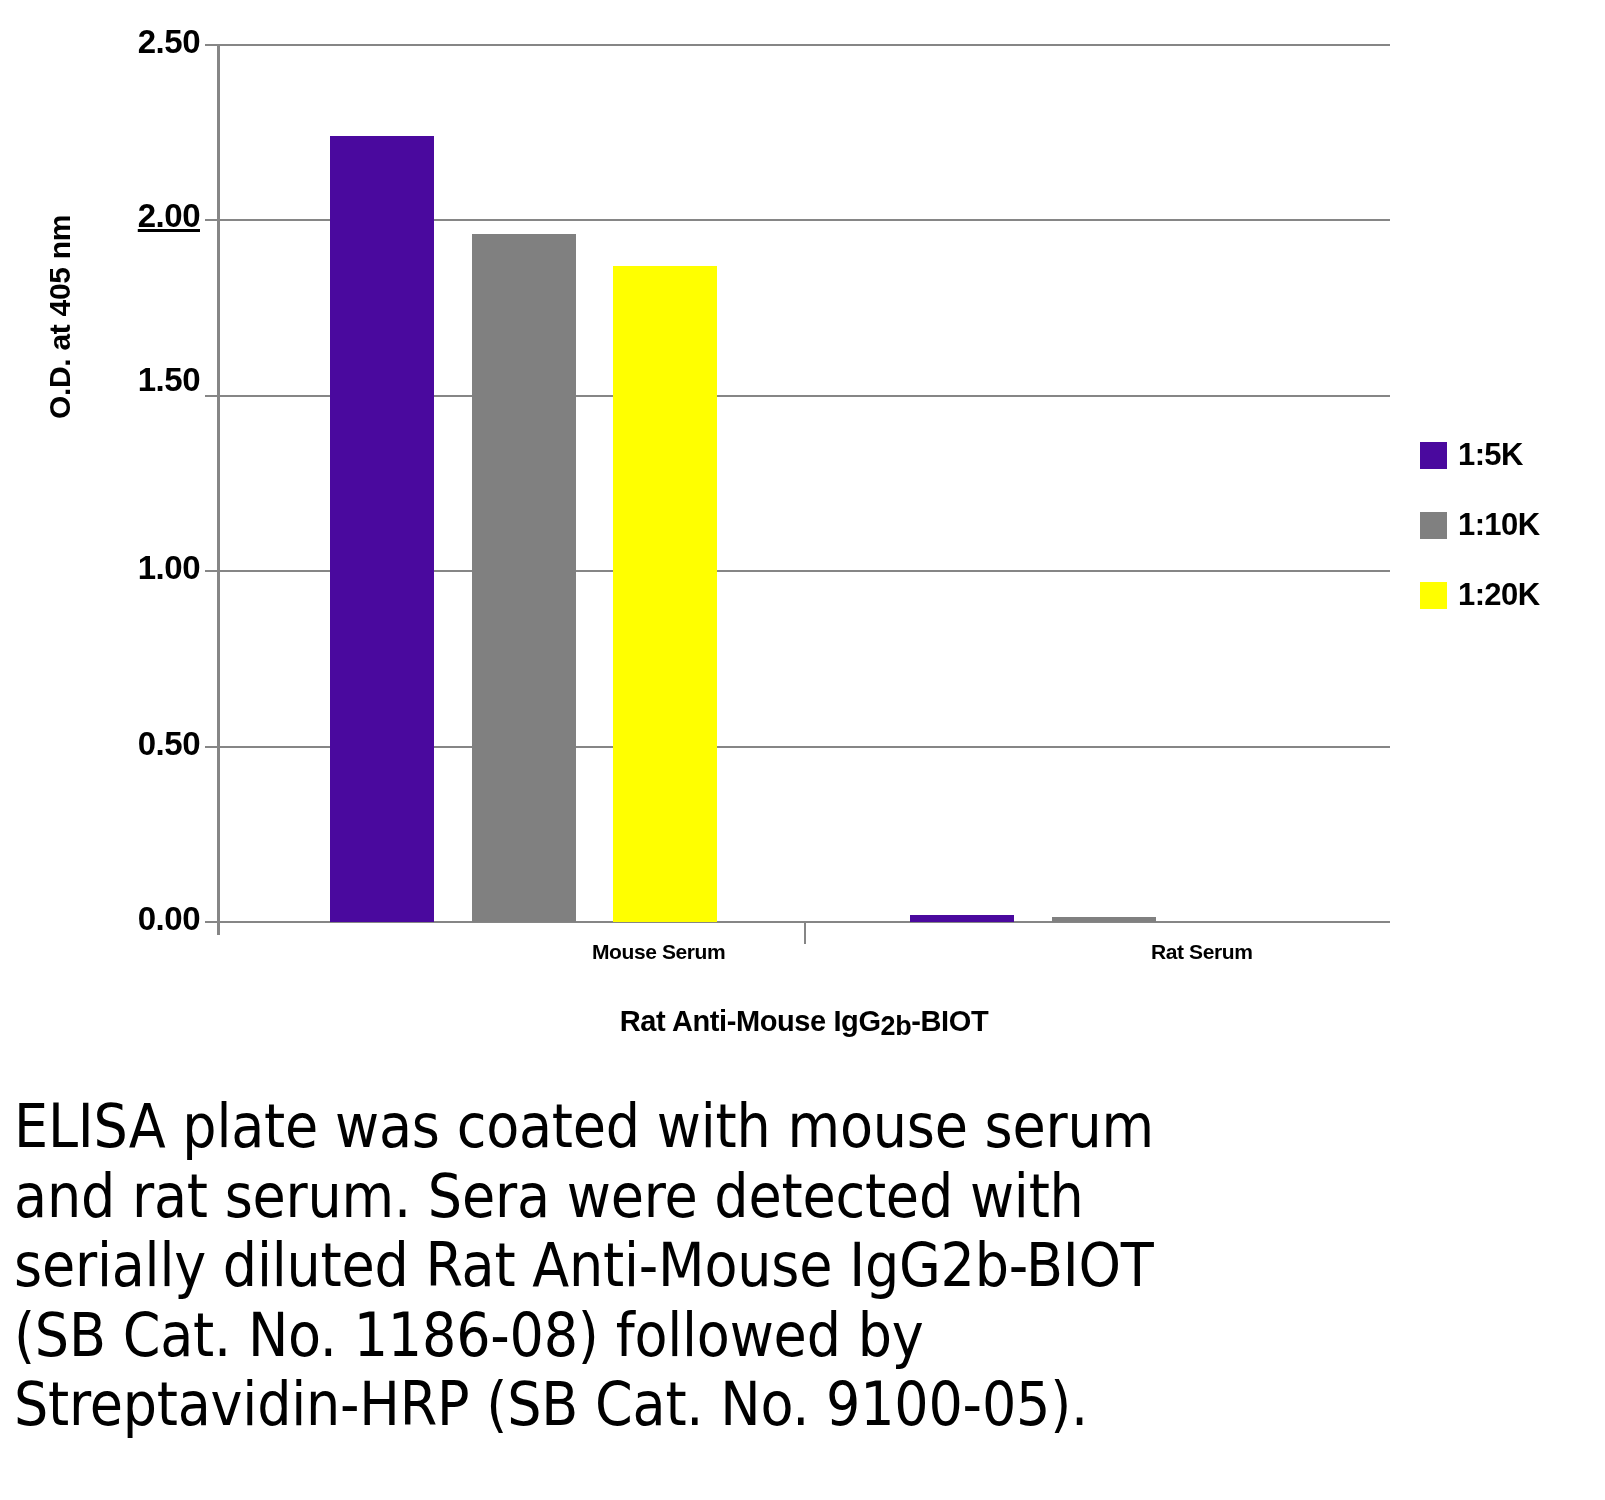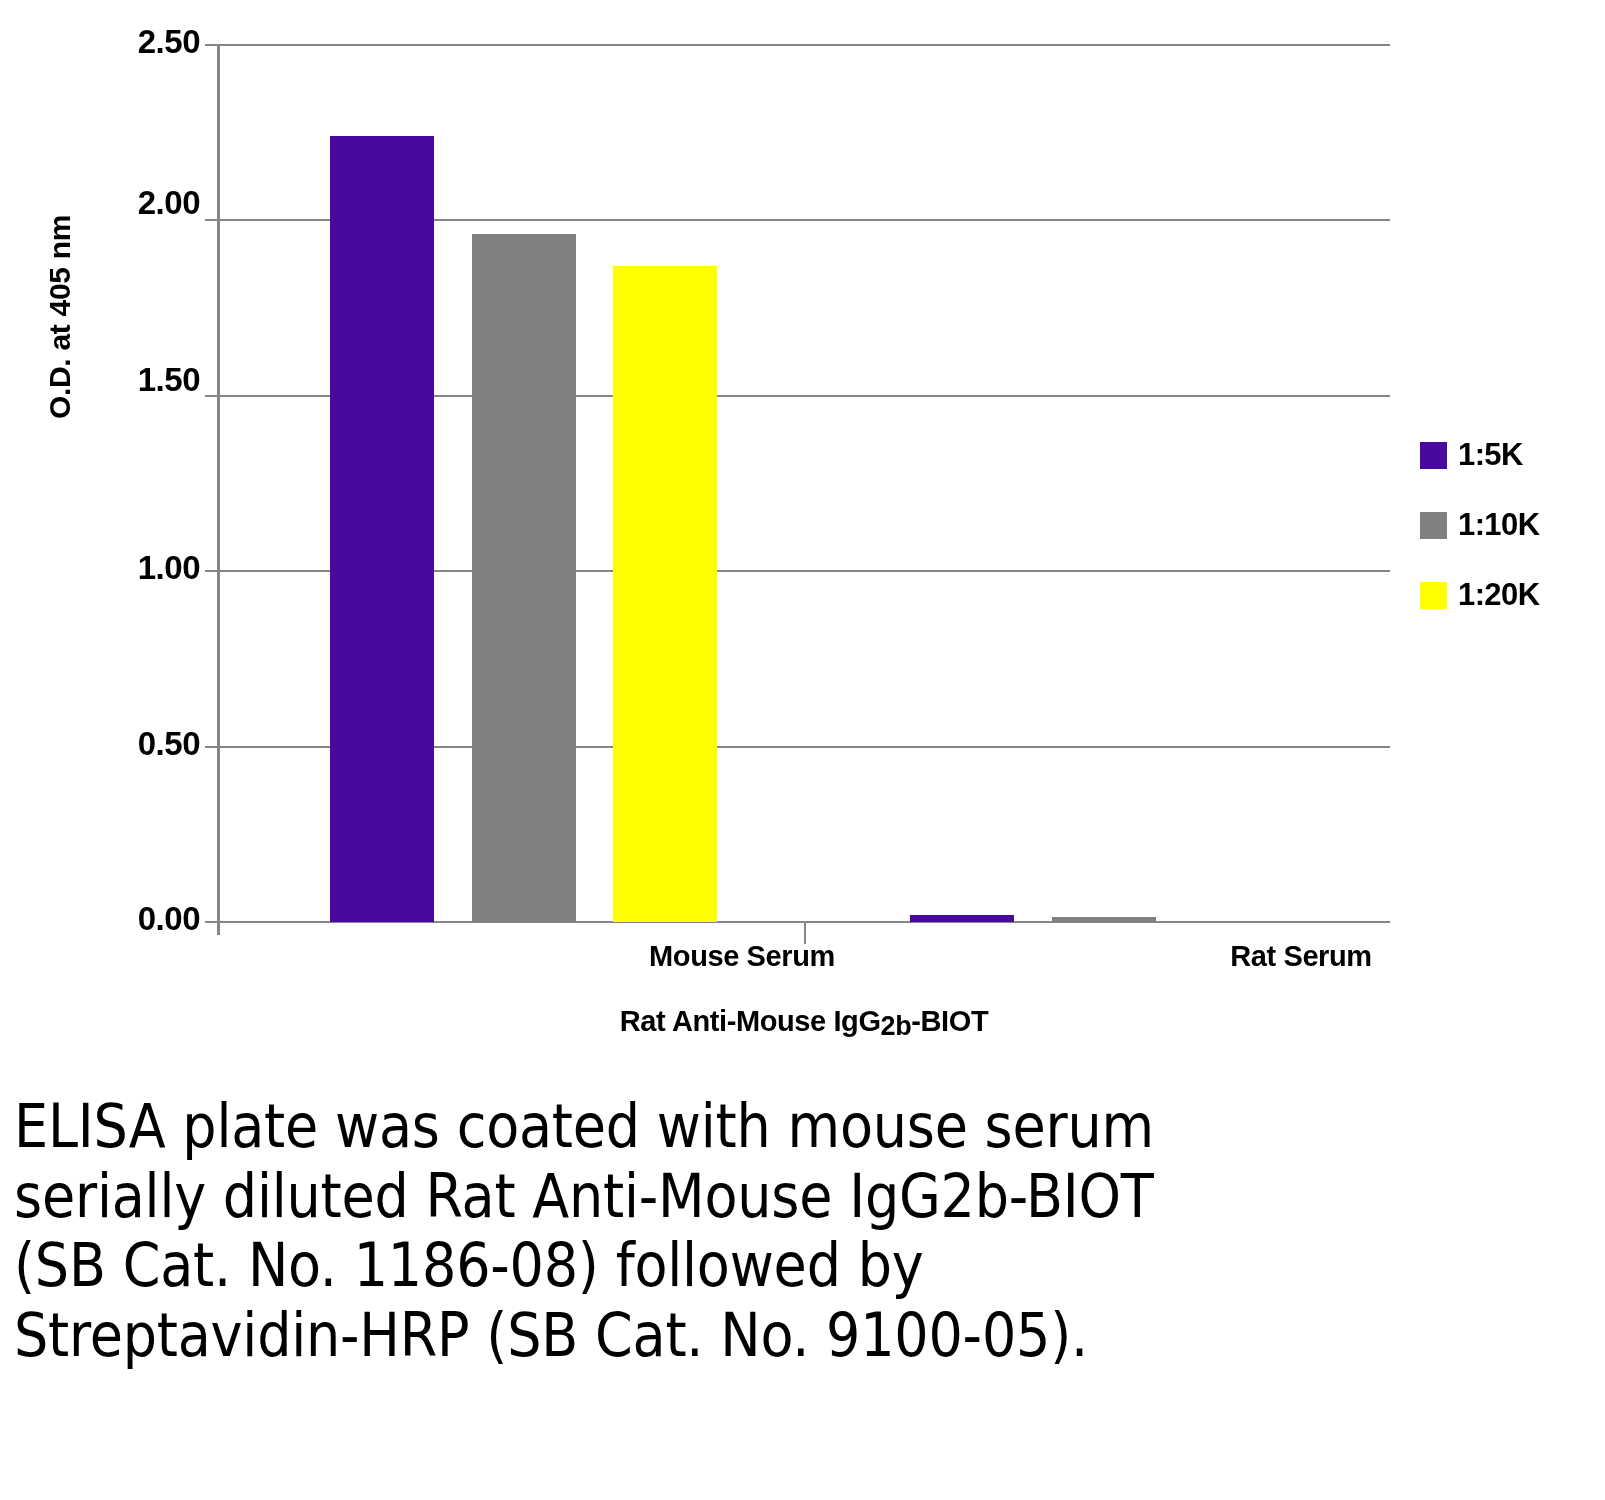--- a/index.html
+++ b/index.html
@@ -100,23 +100,22 @@
   }
 
   .bar {
     position: absolute;
     bottom: 0;
   }
 
   .cat-label {
     position: absolute;
     top: 940px;
-    font-size: 29px;
-    font-weight: bold;
-    text-align: center;
+    font-size: 21px;
+    font-weight: bold;
     letter-spacing: -0.4px;
     white-space: nowrap;
   }
 
   #x-axis-title {
     position: absolute;
     left: 218px;
     top: 1005px;
     width: 1172px;
     text-align: center;
@@ -172,21 +171,21 @@
 </style>
 </head>
 <body>
 
 <div id="chart-figure">
 
   <div id="y-axis-title">O.D. at 405 nm</div>
 
   <div id="ytick-labels">
       <div class="ytick-label" style="top: -22px;">2.50</div>
-      <div class="ytick-label" style="top: 139px;">2.00</div>
+      <div class="ytick-label" style="top: 152px; text-decoration: underline;">2.00</div>
       <div class="ytick-label" style="top: 316px;">1.50</div>
       <div class="ytick-label" style="top: 504.2px;">1.00</div>
       <div class="ytick-label" style="top: 679.6px;">0.50</div>
       <div class="ytick-label" style="top: 855px;">0.00</div>
     </div>
 
   <div id="plot-area">
     <div id="y-axis-line"></div>
     <div id="gridlines">
         <div class="gridline" style="top: -1px;"></div>
@@ -232,16 +231,17 @@
       </div>
       <div class="legend-item">
         <span class="legend-swatch" style="background: rgb(255, 255, 0);"></span>
         <span class="legend-label">1:20K</span>
       </div>
     </div>
 </div>
 
 <div id="caption">
     <p>ELISA plate was coated with mouse serum</p>
+    <p>and rat serum.  Sera were detected with</p>
     <p>serially diluted Rat Anti-Mouse IgG2b-BIOT</p>
     <p>(SB Cat. No. 1186-08) followed by</p>
     <p>Streptavidin-HRP (SB Cat. No. 9100-05).</p>
   </div>
 
 </body></html>

